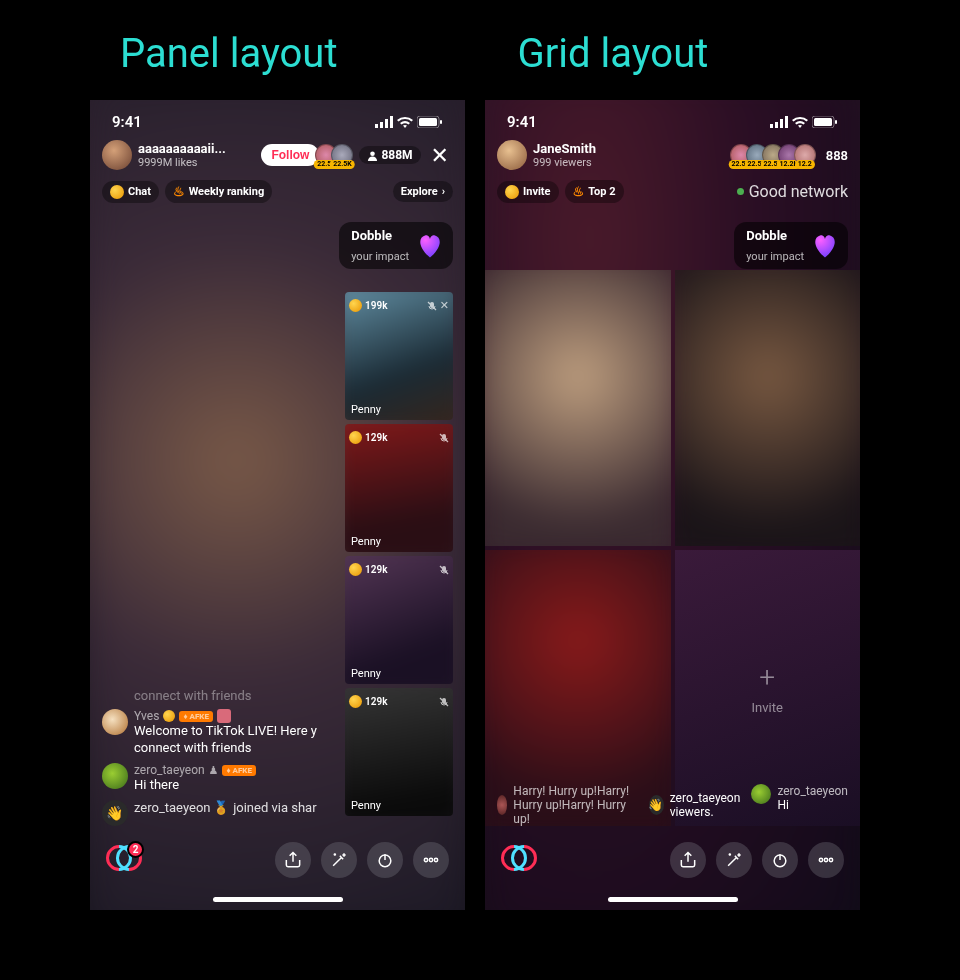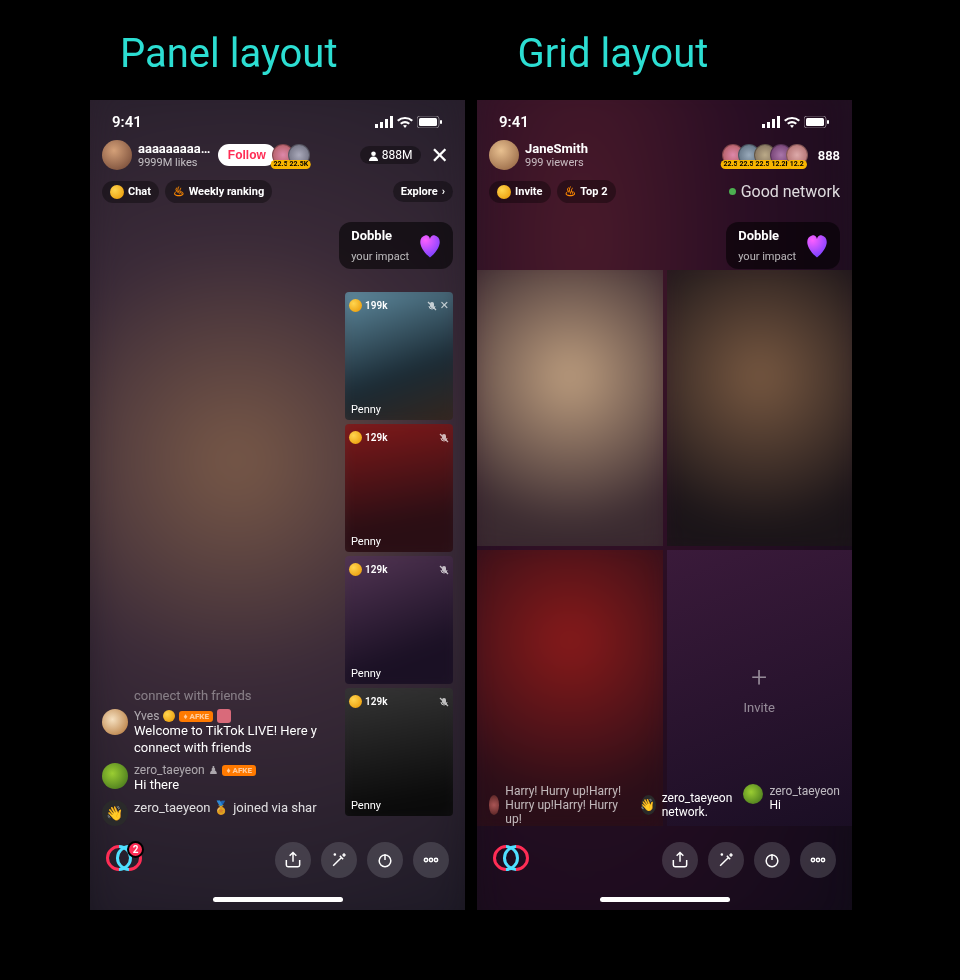--- a/index.html
+++ b/index.html
@@ -17,21 +17,21 @@
     padding: 30px 0 23px 120px;
   }
   .title {
     color: #2cded2;
     font-size: 40px;
     font-weight: 400;
   }
   .title.grid { margin-left: 100px; }
   .phones {
     display: flex;
-    gap: 12px;
+    gap: 20px;
     padding: 0 90px;
   }
   .phone {
     width: 375px;
     height: 810px;
     background: linear-gradient(180deg, #2a1a28 0%, #1a1520 30%, #0f0e14 100%);
     position: relative;
     overflow: hidden;
     border-radius: 0;
   }
@@ -77,21 +77,21 @@
   .user-sub { font-size: 11px; color: rgba(255,255,255,0.7); }
   .follow-btn {
     background: #fff; color: #ff2d55;
     font-size: 12px; font-weight: 700;
     padding: 4px 10px; border-radius: 14px; border: none;
   }
   .count-pill {
     display: flex; align-items: center; gap: 3px;
     background: rgba(0,0,0,0.35);
     padding: 2px 8px; border-radius: 12px;
-    font-size: 12px; font-weight: 400; margin-left: 44px;
+    font-size: 12px; font-weight: 700;
   }
   .close-x { font-size: 22px; padding: 0 4px; }
   .chips-row {
     display: flex; align-items: center; gap: 6px;
     padding: 4px 12px;
   }
   .chip {
     display: flex; align-items: center; gap: 4px;
     background: rgba(0,0,0,0.35);
     padding: 4px 8px; border-radius: 14px;
@@ -525,21 +525,21 @@
         </div>
       </div>
 
       <div class="grid-chat">
         <div class="grid-chat-line">
           <div class="tiny-av" style="background:radial-gradient(circle,#a55,#522)"></div>
           <span class="sys-text">Harry! Hurry up!Harry! Hurry up!Harry! Hurry up!</span>
         </div>
         <div class="grid-chat-line">
           <div class="tiny-av av-wave" style="display:flex;align-items:center;justify-content:center;font-size:12px">👋</div>
-          <span>zero_taeyeon network.</span>
+          <span>zero_taeyeon viewers.</span>
         </div>
         <div class="grid-chat-line" style="align-items:flex-start">
           <div class="tiny-av av-avo"></div>
           <div>
             <div class="sys-text">zero_taeyeon</div>
             <div>Hi</div>
           </div>
         </div>
       </div>
 

